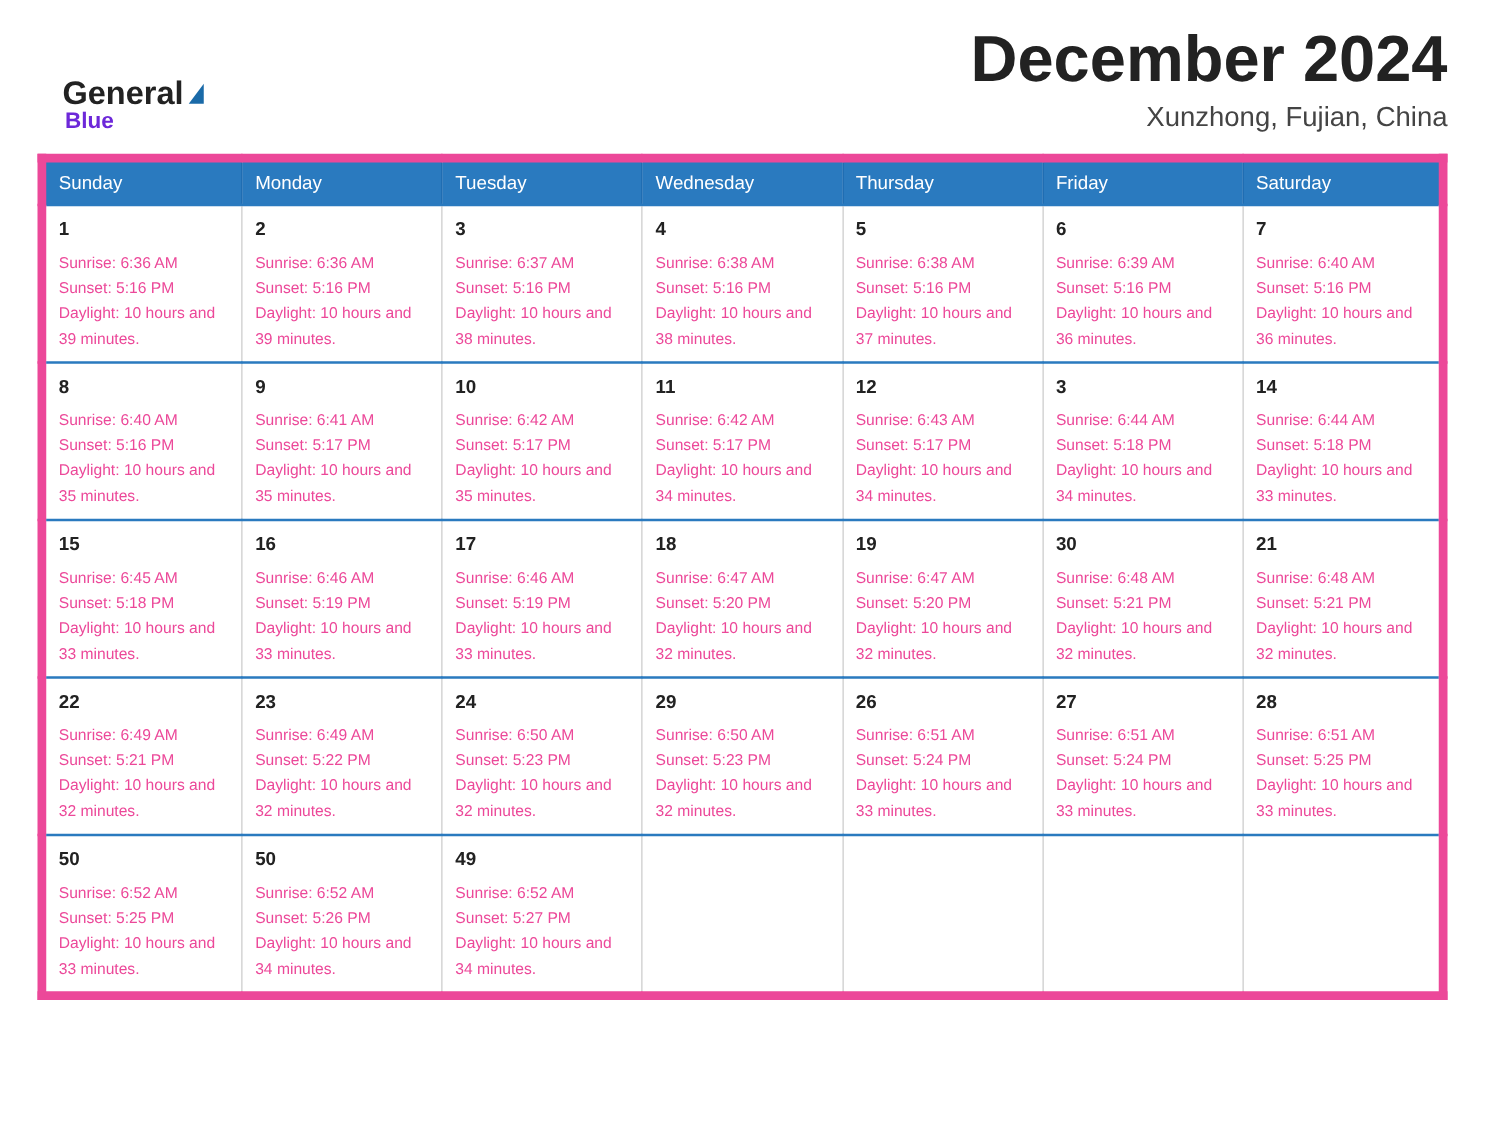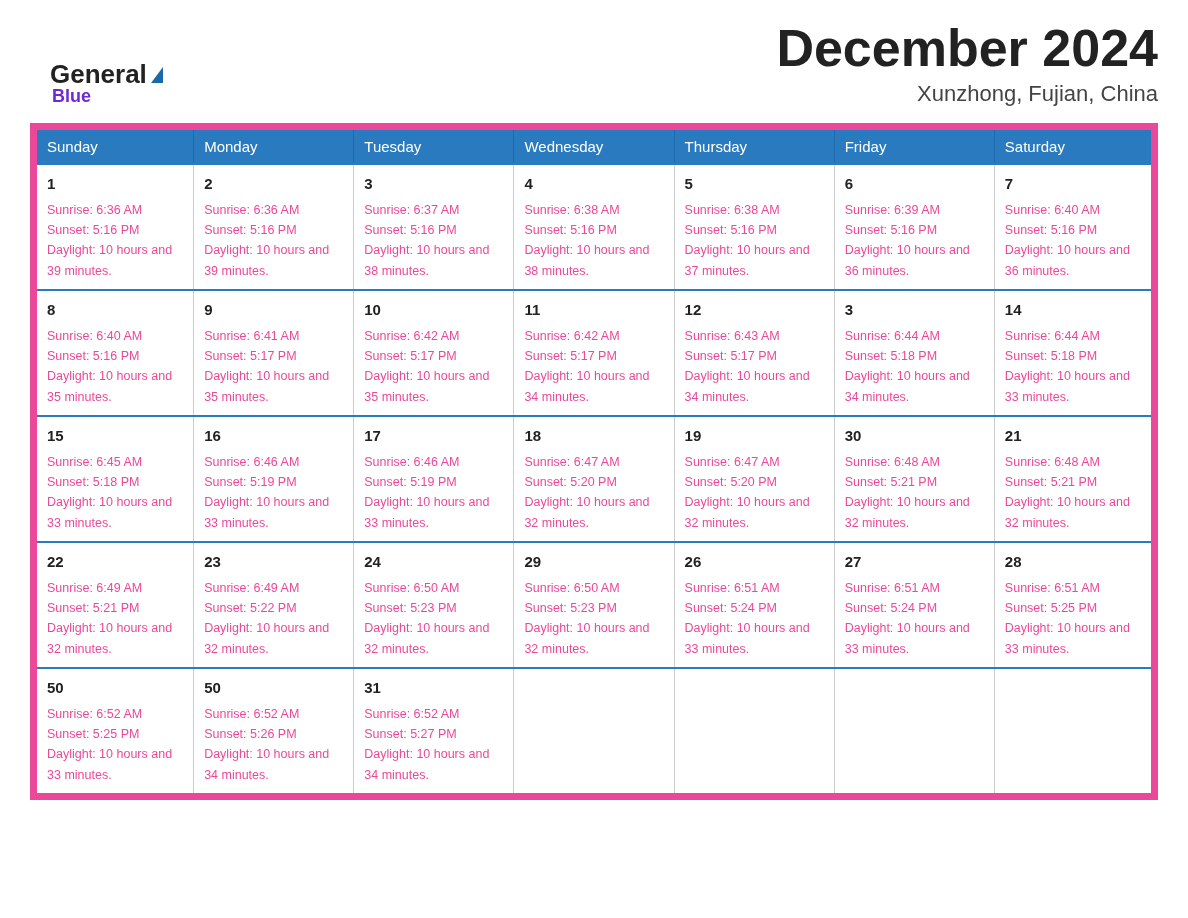--- a/index.html
+++ b/index.html
@@ -172,20 +172,20 @@
         <td><span class="day-number">23</span><span class="day-info">Sunrise: 6:49 AM<br>Sunset: 5:22 PM<br>Daylight: 10 hours and 32 minutes.</span></td>
         <td><span class="day-number">24</span><span class="day-info">Sunrise: 6:50 AM<br>Sunset: 5:23 PM<br>Daylight: 10 hours and 32 minutes.</span></td>
         <td><span class="day-number">29</span><span class="day-info">Sunrise: 6:50 AM<br>Sunset: 5:23 PM<br>Daylight: 10 hours and 32 minutes.</span></td>
         <td><span class="day-number">26</span><span class="day-info">Sunrise: 6:51 AM<br>Sunset: 5:24 PM<br>Daylight: 10 hours and 33 minutes.</span></td>
         <td><span class="day-number">27</span><span class="day-info">Sunrise: 6:51 AM<br>Sunset: 5:24 PM<br>Daylight: 10 hours and 33 minutes.</span></td>
         <td><span class="day-number">28</span><span class="day-info">Sunrise: 6:51 AM<br>Sunset: 5:25 PM<br>Daylight: 10 hours and 33 minutes.</span></td>
       </tr>
       <tr>
         <td><span class="day-number">50</span><span class="day-info">Sunrise: 6:52 AM<br>Sunset: 5:25 PM<br>Daylight: 10 hours and 33 minutes.</span></td>
         <td><span class="day-number">50</span><span class="day-info">Sunrise: 6:52 AM<br>Sunset: 5:26 PM<br>Daylight: 10 hours and 34 minutes.</span></td>
-        <td><span class="day-number">31</span><span class="day-info">Sunrise: 6:52 AM<br>Sunset: 5:27 PM<br>Daylight: 10 hours and 34 minutes.</span></td>
+        <td><span class="day-number">49</span><span class="day-info">Sunrise: 6:52 AM<br>Sunset: 5:27 PM<br>Daylight: 10 hours and 34 minutes.</span></td>
         <td class="empty-cell"></td>
         <td class="empty-cell"></td>
         <td class="empty-cell"></td>
         <td class="empty-cell"></td>
       </tr>
     </tbody>
 </table>
 
 </body></html>

